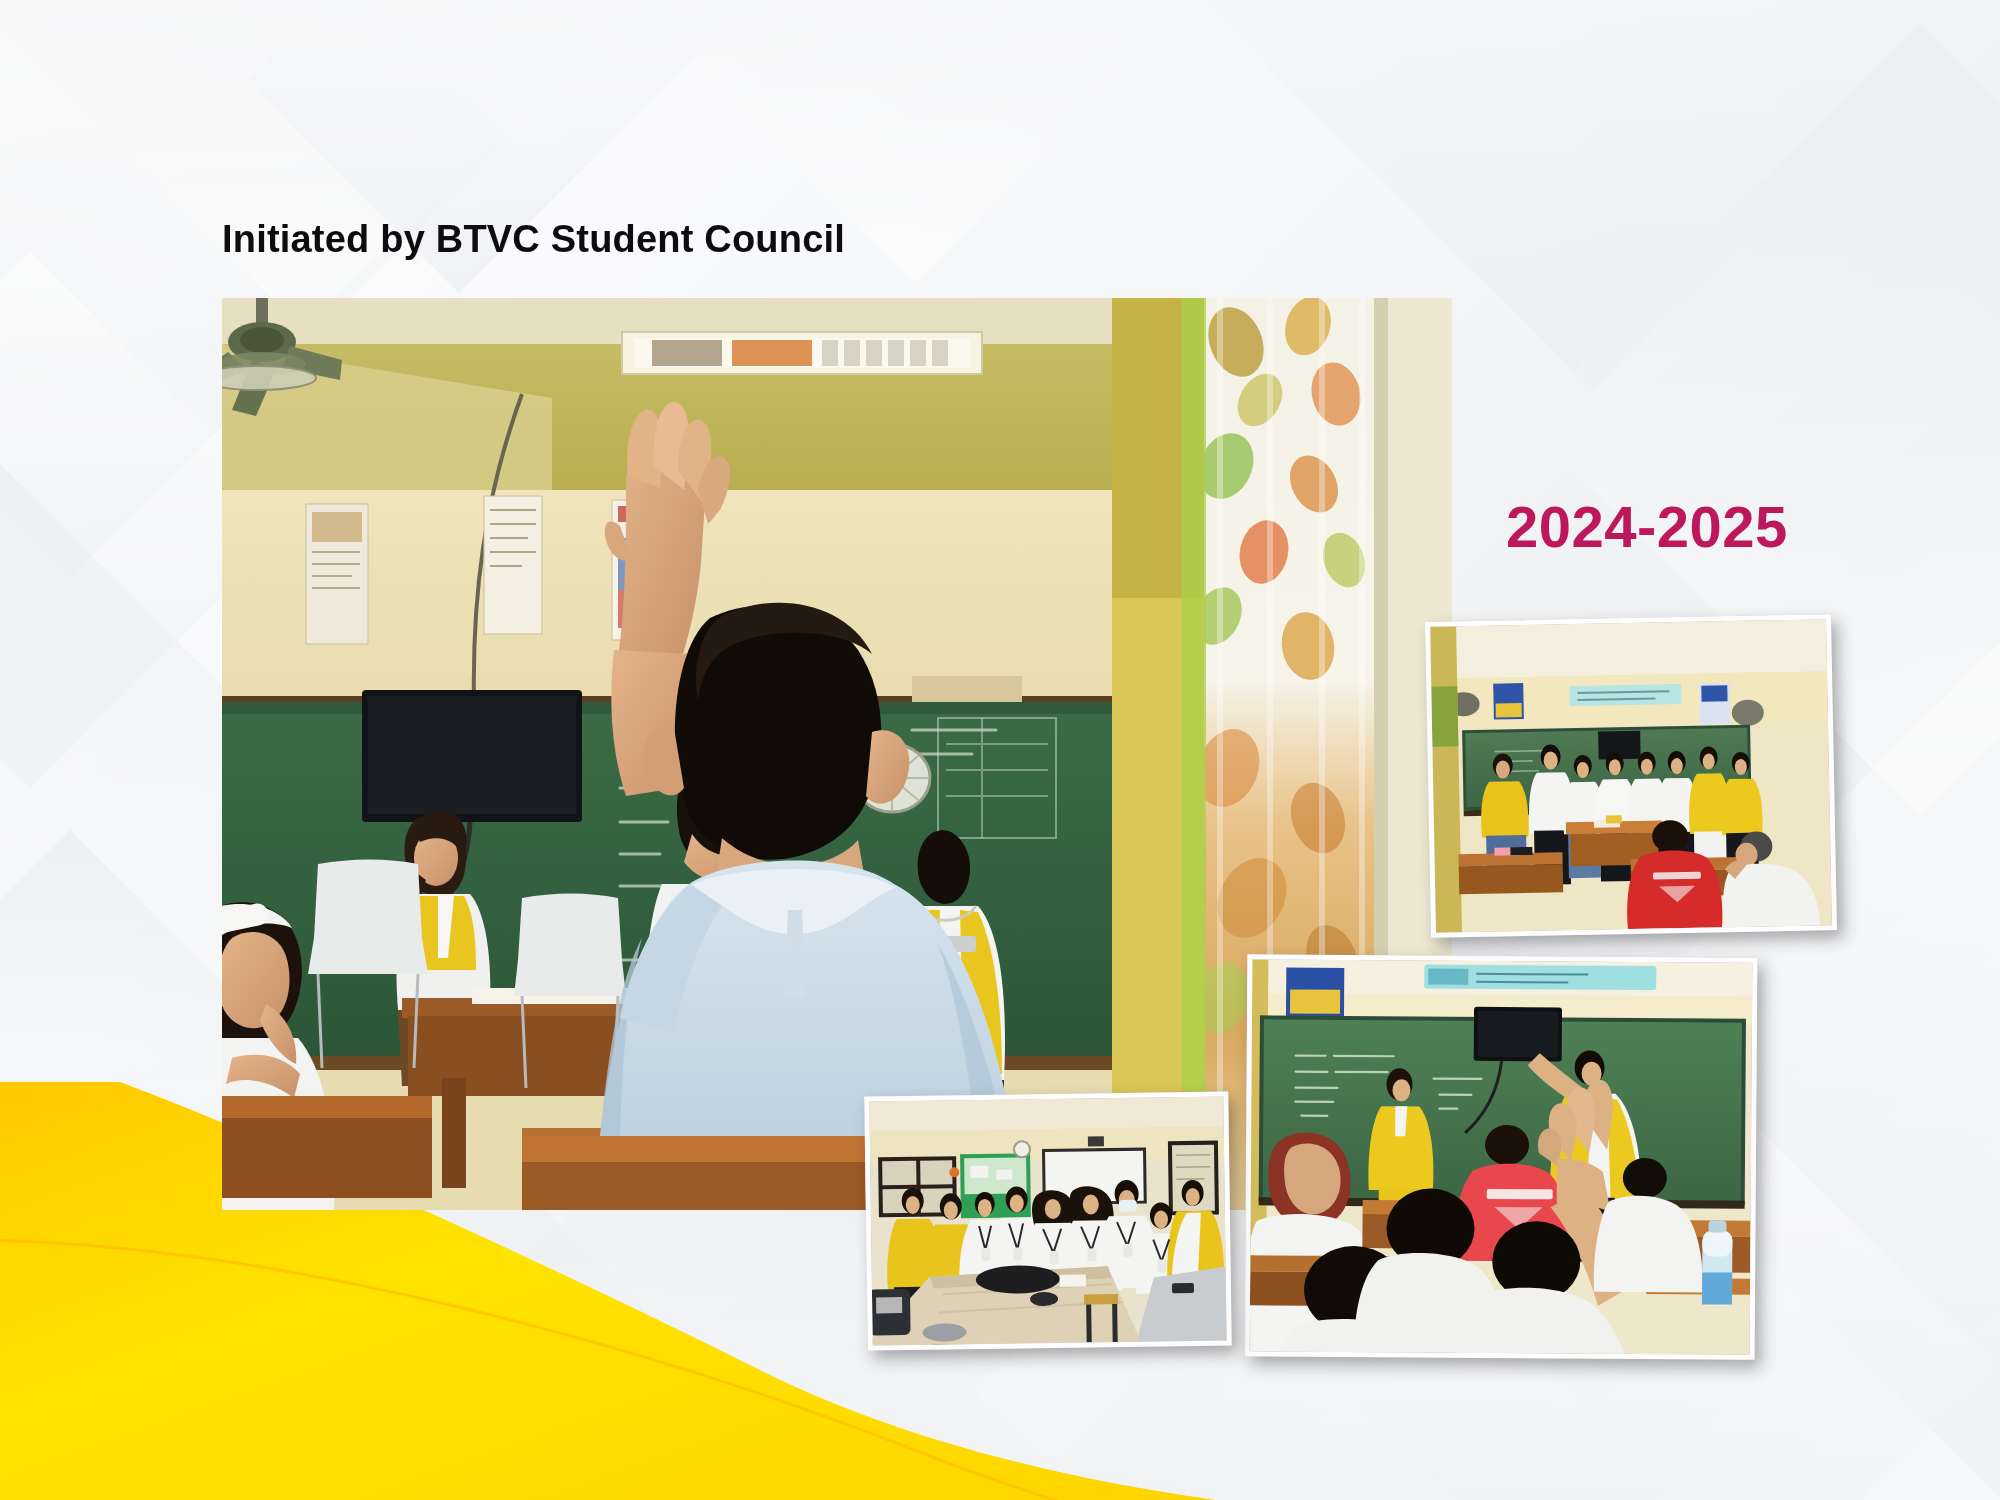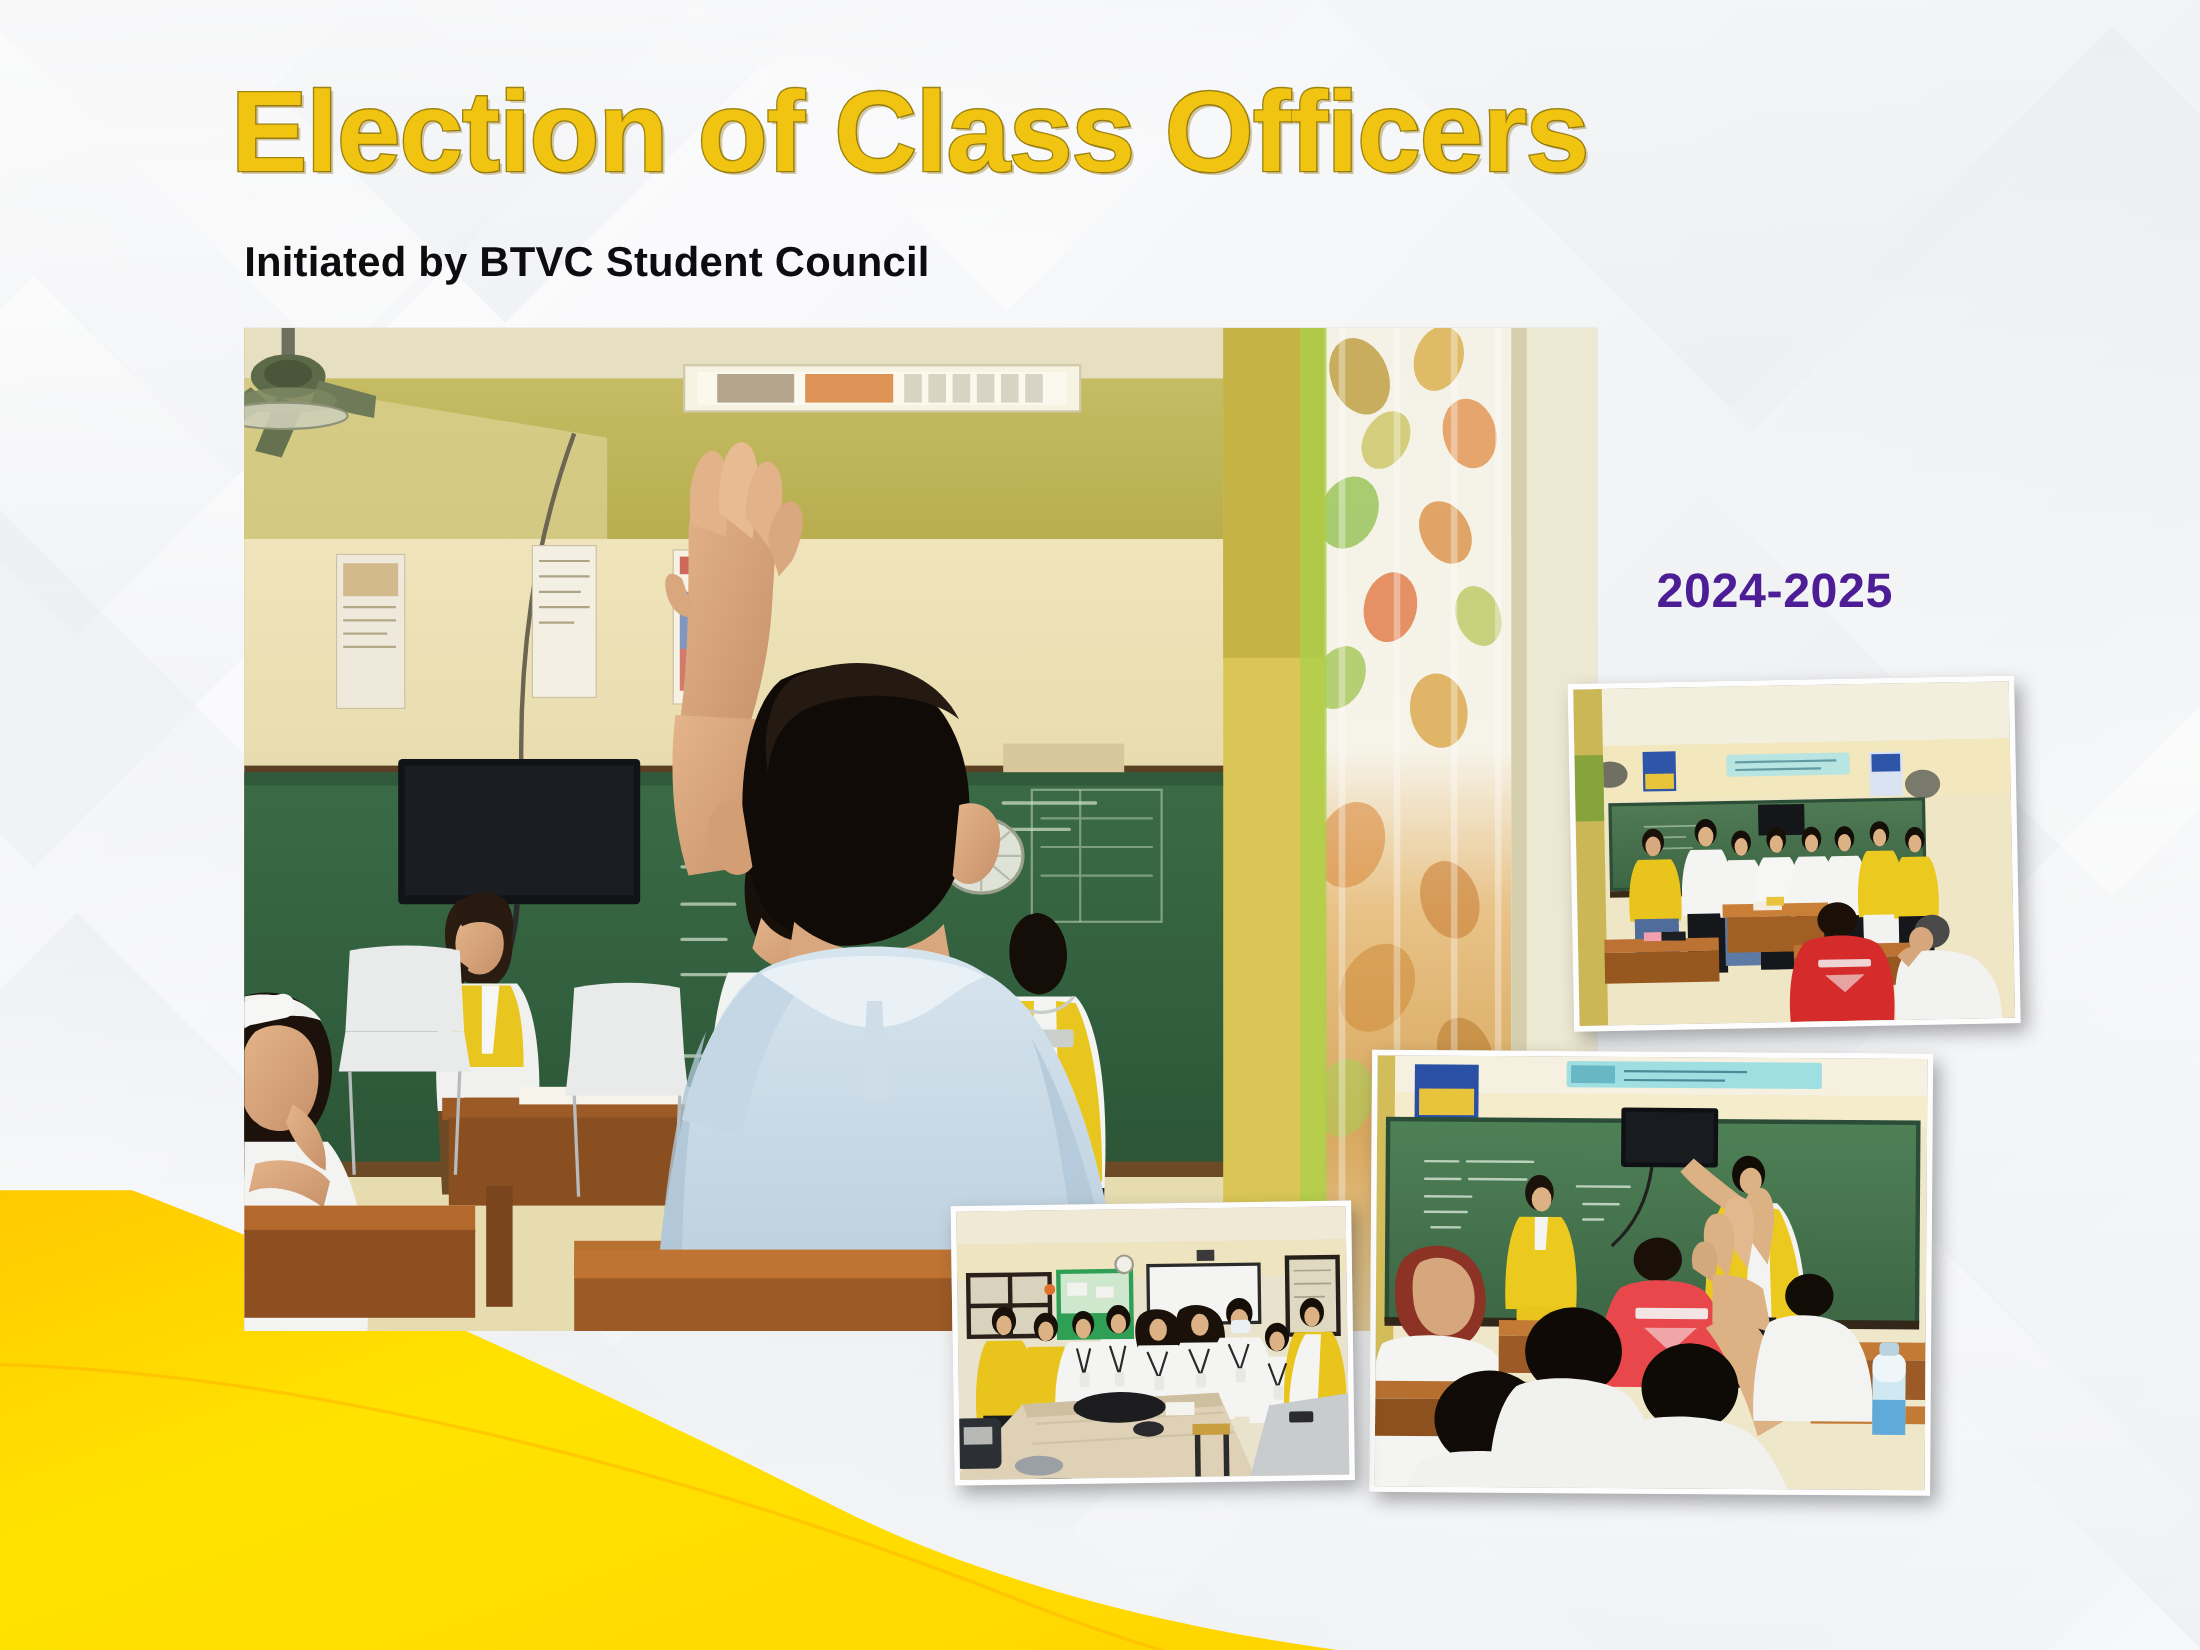--- a/index.html
+++ b/index.html
@@ -51,22 +51,22 @@
     paint-order:stroke fill;
     text-shadow:3px 3px 0 rgba(140,110,10,.35);
     white-space:nowrap;
   }
   .subtitle{
     position:absolute;left:222px;top:218px;
     font-size:38px;font-weight:bold;color:#0d0d10;
     letter-spacing:.2px;white-space:nowrap;
   }
   .year{
-    position:absolute;left:1506px;top:513px;
-    font-size:44px;font-weight:bold;color:#4c1d95;
+    position:absolute;left:1506px;top:493px;
+    font-size:58px;font-weight:bold;color:#be185d;
     letter-spacing:.5px;white-space:nowrap;
   }
 
   
   .photo{position:absolute;overflow:hidden;background:#c8c4bb;}
 
   .photo.framed{
     border:5px solid #fdfdfd;
     box-shadow:6px 8px 16px rgba(40,40,45,.38);
   }
@@ -731,17 +731,16 @@
 
       <rect x="212" y="196" width="34" height="10" fill="#c89e3e"></rect>
       <rect x="214" y="206" width="5" height="38" fill="#2b2b2b"></rect>
       <rect x="240" y="206" width="5" height="38" fill="#2b2b2b"></rect>
 
       <polygon points="282,180 354,170 354,244 264,244" fill="#c9ccce"></polygon>
       <rect x="300" y="186" width="22" height="10" rx="2" fill="#2b2b2e"></rect>
     </svg>
   </div>
 
-  <div class="title">Election of Class Officers</div>
   <div class="subtitle">Initiated by BTVC Student Council</div>
   <div class="year">2024-2025</div>
 
 </div>
 
 </body></html>

